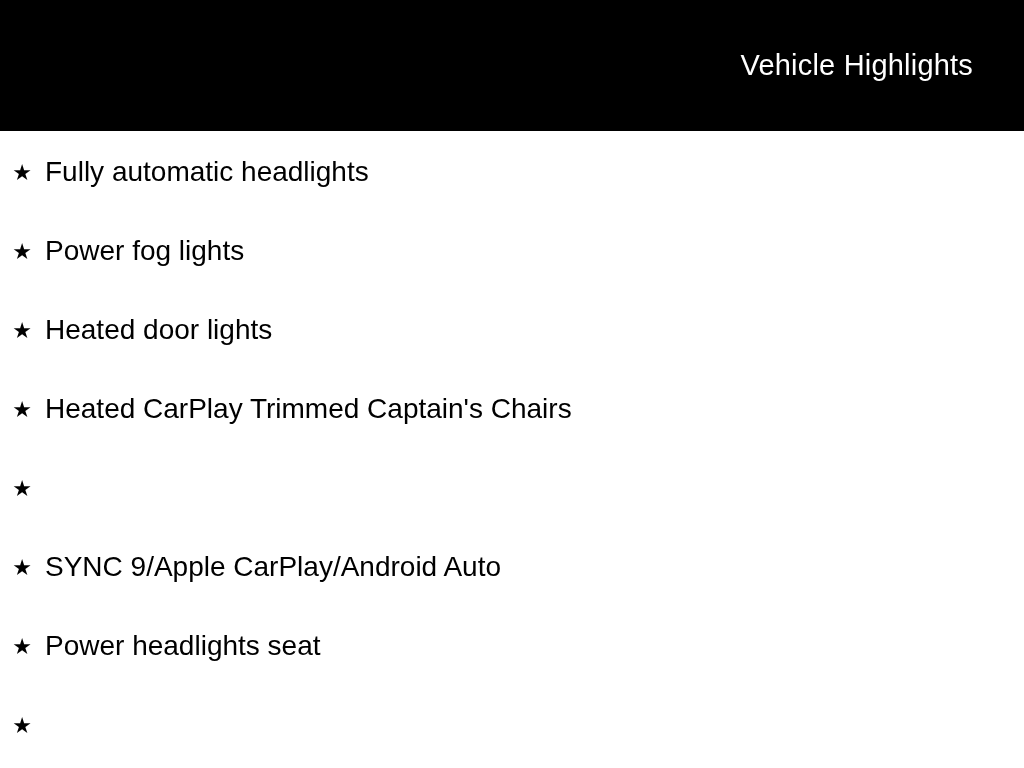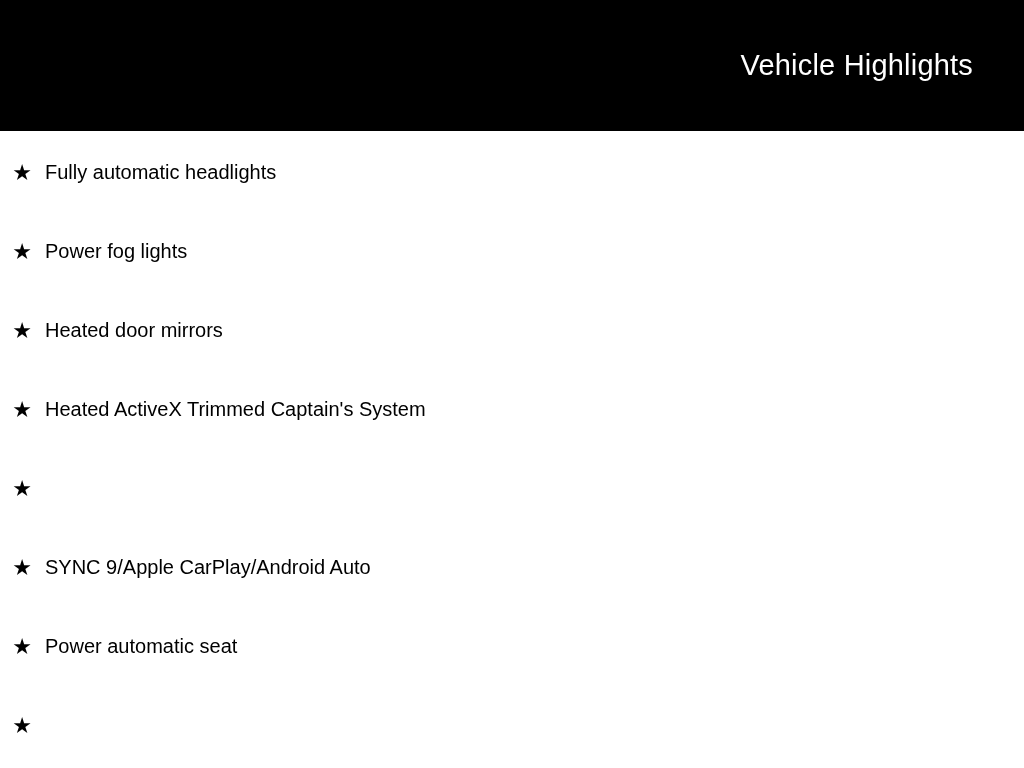--- a/index.html
+++ b/index.html
@@ -44,21 +44,21 @@
   .star-icon {
     font-size: 22px;
     color: #000000;
     width: 24px;
     text-align: center;
     flex: 0 0 auto;
     margin-right: 11px;
     line-height: 1;
   }
   .highlight-label {
-    font-size: 20px;
+    font-size: 28px;
     color: #000000;
     line-height: 1.15;
     white-space: nowrap;
   }
 </style>
 </head>
 <body>
 
 <header class="header-bar">
   <span class="page-title">Vehicle Highlights</span>
@@ -72,39 +72,39 @@
         <span class="highlight-label">Fully automatic headlights</span>
       </li>
 
       <li class="highlight-item">
         <span class="star-icon">★</span>
         <span class="highlight-label">Power fog lights</span>
       </li>
 
       <li class="highlight-item">
         <span class="star-icon">★</span>
-        <span class="highlight-label">Heated door mirrors</span>
+        <span class="highlight-label">Heated door lights</span>
       </li>
 
       <li class="highlight-item">
         <span class="star-icon">★</span>
-        <span class="highlight-label">Heated ActiveX Trimmed Captain's System</span>
+        <span class="highlight-label">Heated CarPlay Trimmed Captain's Chairs</span>
       </li>
 
       <li class="highlight-item">
         <span class="star-icon">★</span>
       </li>
 
       <li class="highlight-item">
         <span class="star-icon">★</span>
         <span class="highlight-label">SYNC 9/Apple CarPlay/Android Auto</span>
       </li>
 
       <li class="highlight-item">
         <span class="star-icon">★</span>
-        <span class="highlight-label">Power automatic seat</span>
+        <span class="highlight-label">Power headlights seat</span>
       </li>
 
       <li class="highlight-item">
         <span class="star-icon">★</span>
       </li>
     </ul>
 </main>
 
 </body></html>

